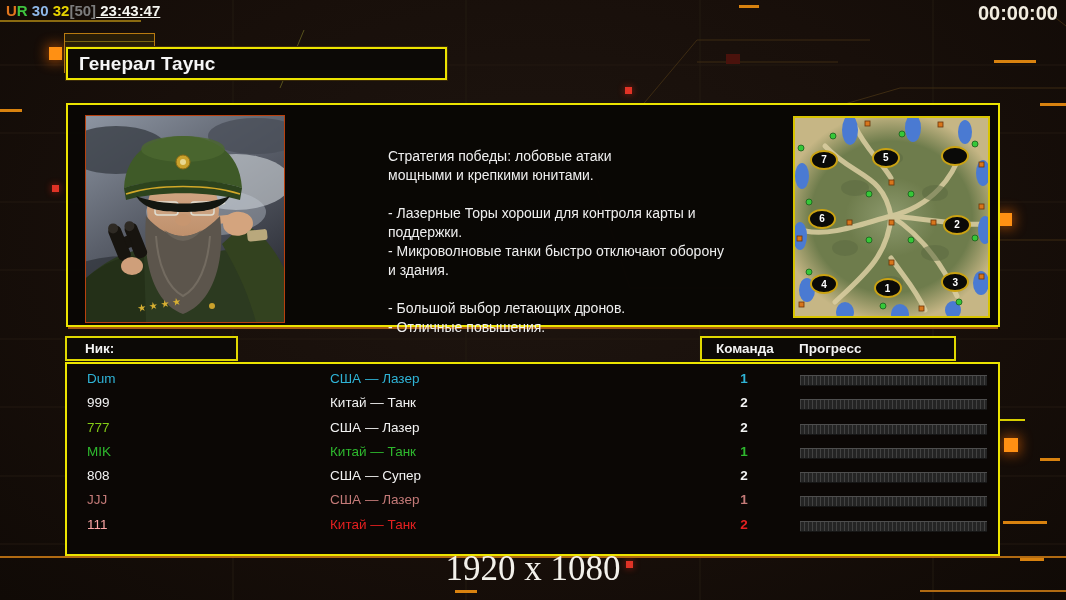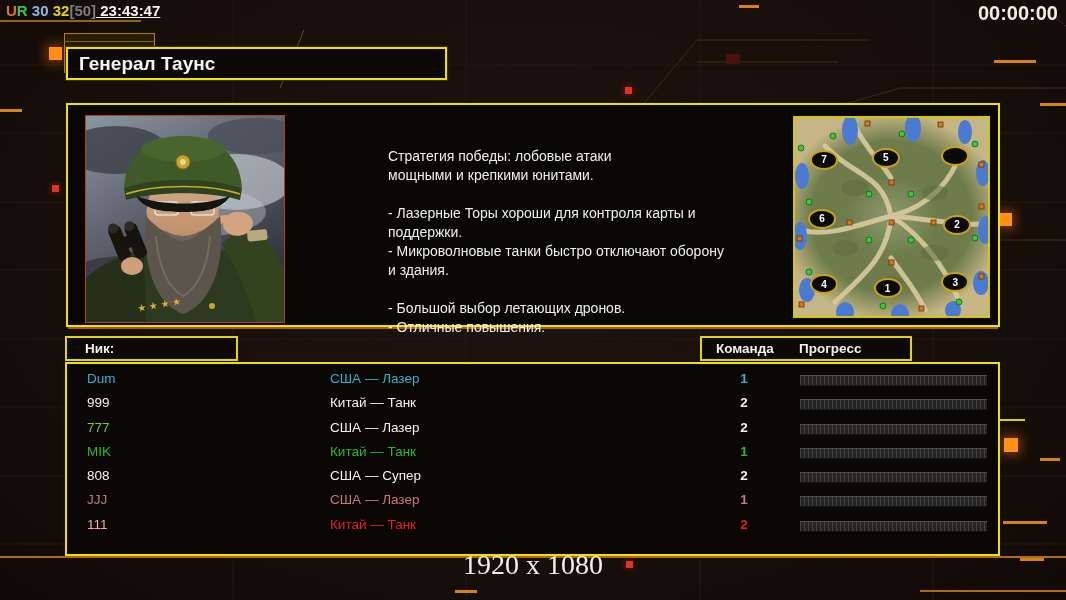--- a/index.html
+++ b/index.html
@@ -60,21 +60,21 @@
   .spawn{
     position:absolute;width:24px;height:16px;border:2px solid #caa212;border-radius:50%;
     background:#0a0a08;color:#fff;font-size:10px;font-weight:bold;
     display:flex;align-items:center;justify-content:center;
     transform:translate(-50%,-50%);
   }
 
   
   .hbox{
     position:absolute;top:336px;height:21px;border:2px solid #e0d800;background:#0c0906;
-    color:#f2f2f2;font-size:13.5px;font-weight:bold;line-height:21px;
+    color:#f2f2f2;font-size:13.5px;font-weight:bold;line-height:21px;padding-left:44px;
   }
   .hbox-nick{left:65px;width:151px;padding-left:18px;}
   .hbox-general{left:317px;width:193px;padding-left:13px;}
   .hbox-team{left:700px;width:208px;}
   .hbox-team .h-team{position:absolute;left:14px;}
   .hbox-team .h-prog{position:absolute;left:97px;}
 
   
   .table-panel{
     position:absolute;left:65px;top:362px;width:931px;height:190px;
@@ -90,21 +90,21 @@
     background:repeating-linear-gradient(90deg,#424242 0 1px,#242424 1px 4px);
     border-top:1px solid #4e4e4e;border-bottom:1px solid #161616;
   }
   .prow .bar-fill{height:100%;background:#b8b04a;width:0;}
 
   
   .bottom-line{position:absolute;left:0;top:556px;width:1066px;height:2px;background:#b06a12;}
   .bottom-line2{position:absolute;left:920px;top:590px;width:146px;height:2px;background:#b06a12;}
   .footer-res{
     position:absolute;left:50%;top:549px;transform:translateX(-50%);
-    color:#f2f0ea;font-size:28px;font-family:"Liberation Serif", serif;
+    color:#f2f0ea;font-size:35px;font-family:"Liberation Serif", serif;
   }
 </style>
 </head>
 <body>
 
 <div class="stage">
 
   <svg class="bg-traces" viewBox="0 0 1066 600">
     <g stroke="#231a10" stroke-width="1">
       <line x1="233" y1="0" x2="233" y2="600"></line>

